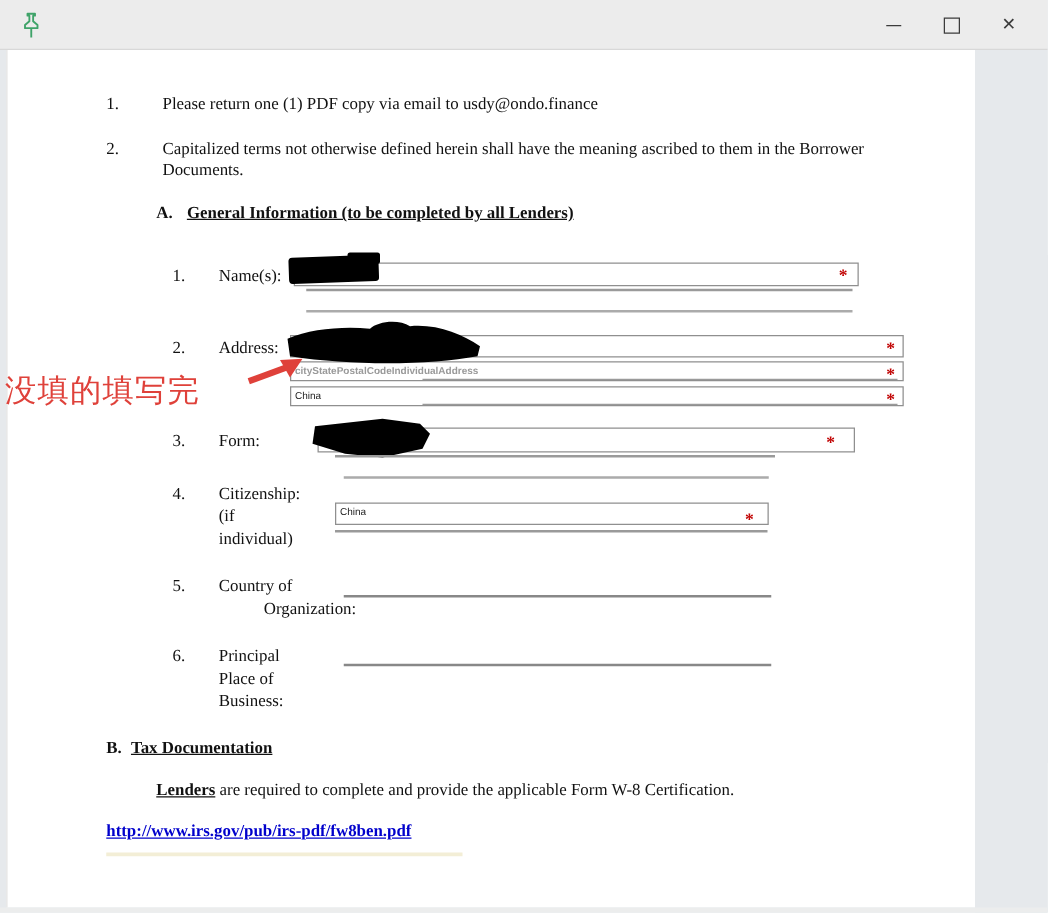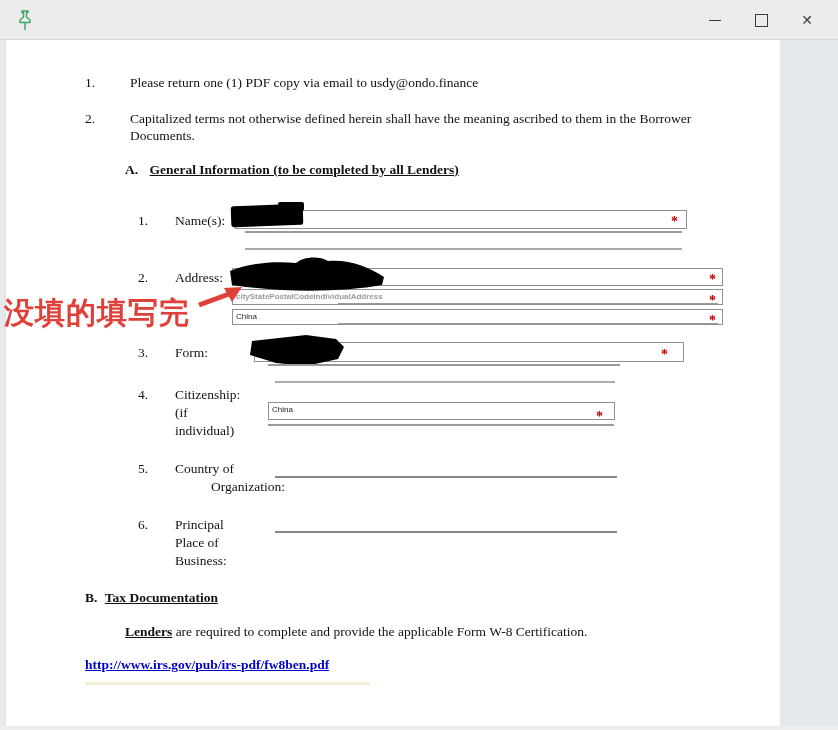--- a/index.html
+++ b/index.html
@@ -34,21 +34,21 @@
   .fbox{position:absolute;border:1px solid #8f8f8f;background:transparent;box-sizing:border-box;}
   .fline{position:absolute;background:#9a9a9a;}
   .ast{position:absolute;color:#c00000;font-weight:bold;font-size:14px;line-height:10px;}
   .tiny{font-family:"Liberation Sans","DejaVu Sans",sans-serif;font-size:8px;line-height:9px;}
   .ph{color:#9a9a9a;font-weight:bold;}
   .val{color:#222;}
 
   .redact{position:absolute;background:#000;}
 
   
-  .cn-note{position:absolute;color:#df413a;font-size:30px;font-weight:700;
+  .cn-note{position:absolute;color:#df413a;font-size:25px;font-weight:400;
            font-family:"Liberation Sans","DejaVu Sans",sans-serif;letter-spacing:1px;line-height:30px;}
   .link{color:#0000cc;font-weight:bold;text-decoration:underline;cursor:pointer;}
   .hl-artifact{position:absolute;background:#f3eed6;}
 </style>
 </head>
 <body>
 
 <div class="root">
 
   <div class="titlebar">

